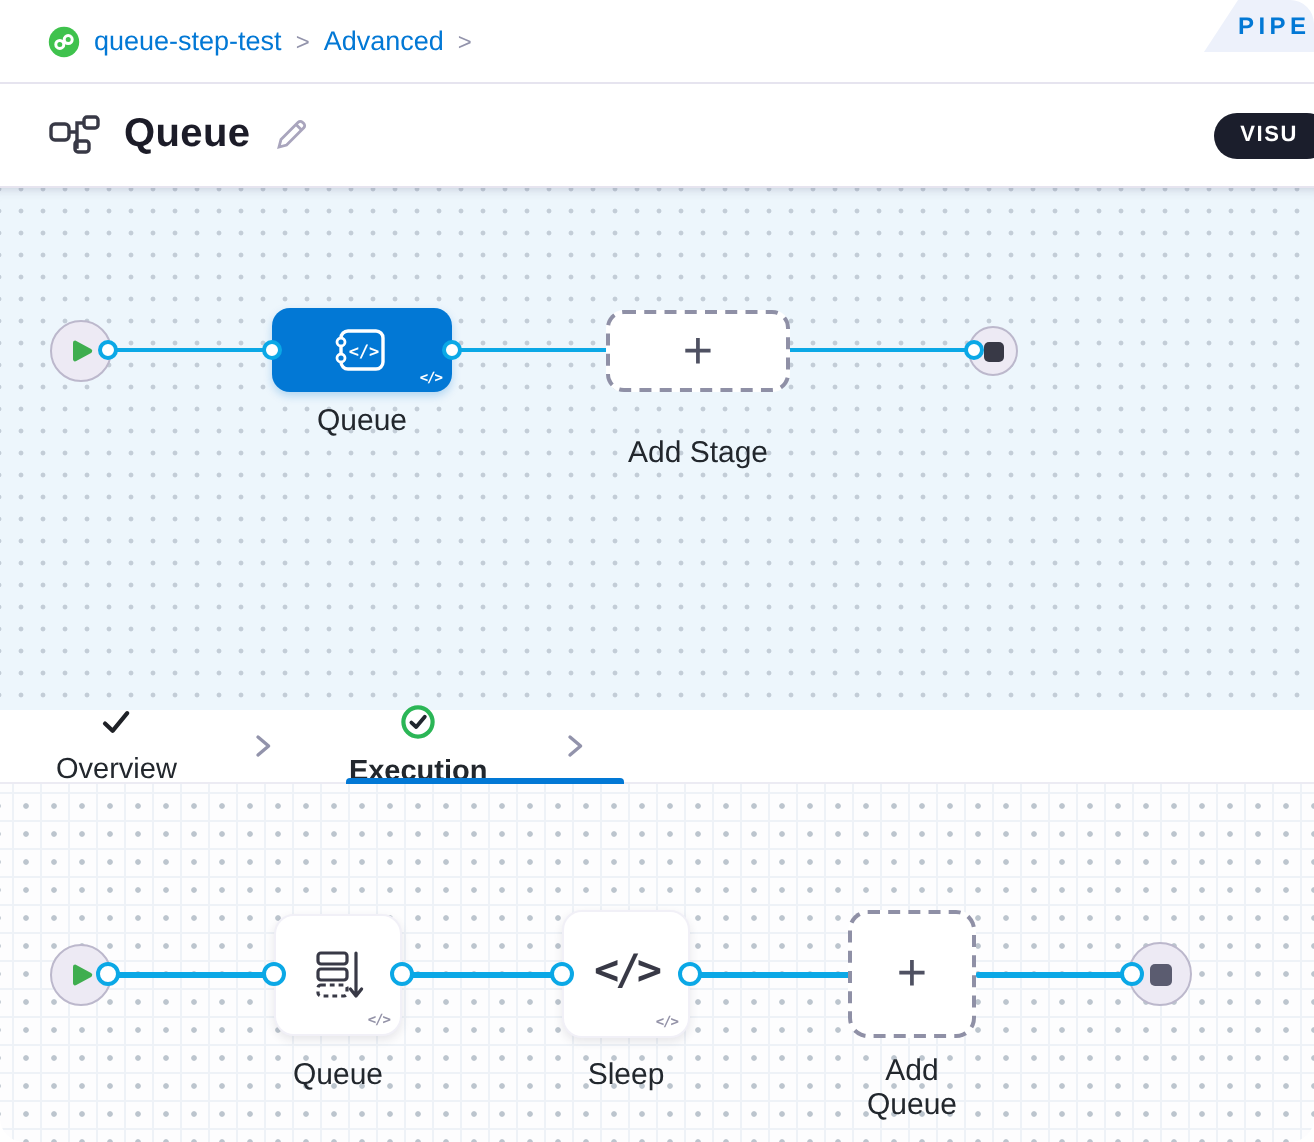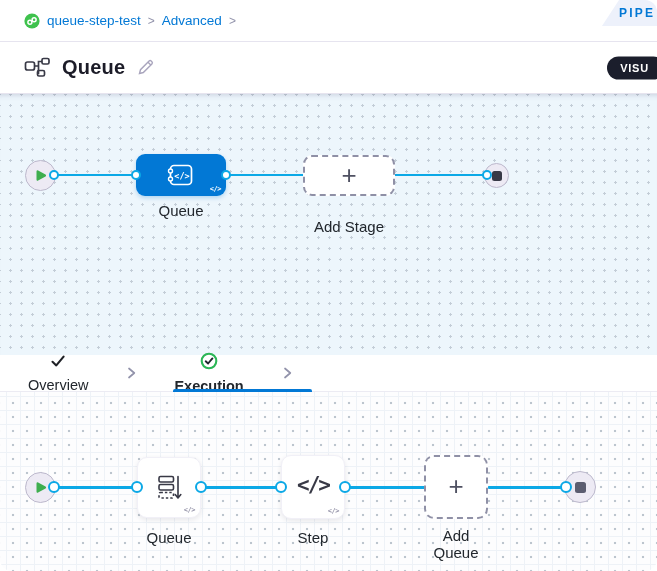--- a/index.html
+++ b/index.html
@@ -244,21 +244,21 @@
     <div class="port lg" style="left:131px; top:89px;"></div>
     <div class="port lg" style="left:195px; top:89px;"></div>
     <div class="node-label" style="left:137px; top:137px; width:64px;">Queue</div>
 
     <div class="step-card" style="left:281px; top:63px; height:64px;">
       <span class="code-glyph">&lt;/&gt;</span>
       <span class="yaml-badge">&lt;/&gt;</span>
     </div>
     <div class="port lg" style="left:275px; top:89px;"></div>
     <div class="port lg" style="left:339px; top:89px;"></div>
-    <div class="node-label" style="left:281px; top:137px; width:64px;">Step</div>
+    <div class="node-label" style="left:281px; top:137px; width:64px;">Sleep</div>
 
     <div class="dashed-node" style="left:424px; top:63px; width:64px; height:64px; border-radius:10px;">
       <span class="plus">+</span>
     </div>
     <div class="node-label" style="left:424px; top:135px; width:64px;">Add Queue</div>
 
     <div class="port lg" style="left:560px; top:89px;"></div>
     <div class="endcap" style="left:564px; top:79px; width:32px; height:32px;">
       <div class="stop-sq" style="width:11px; height:11px; background:#5b5c70;"></div>
     </div>

